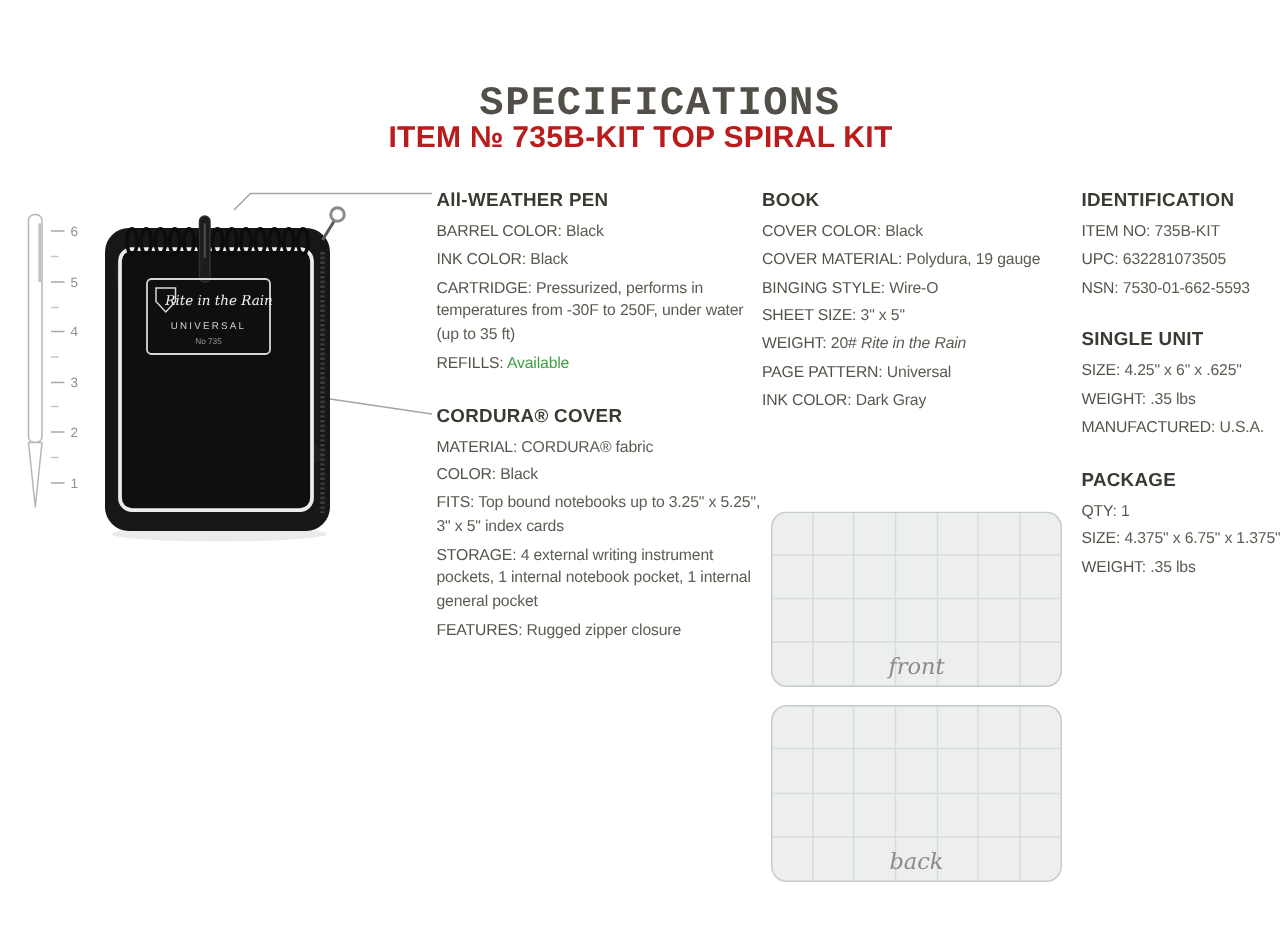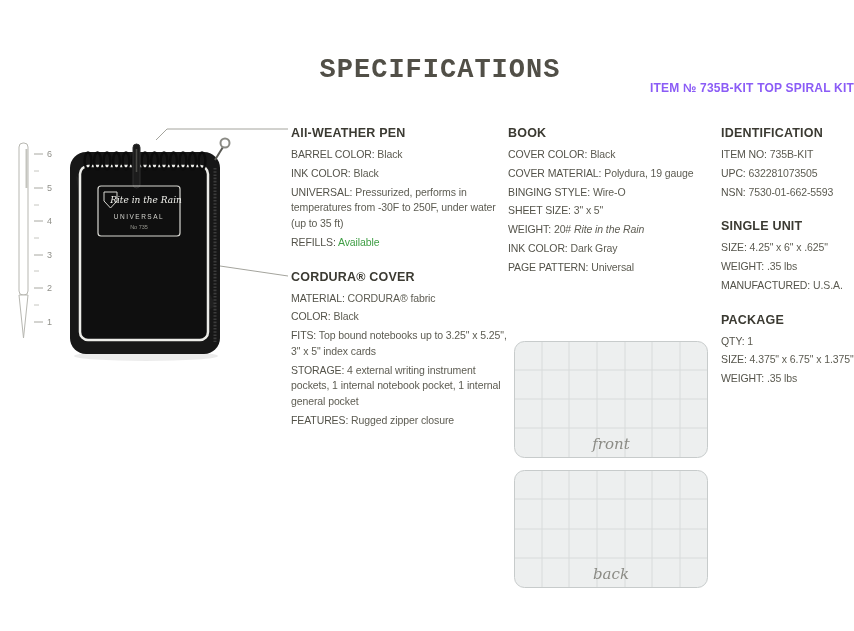--- a/index.html
+++ b/index.html
@@ -2,22 +2,22 @@
 <html><head>
 <meta charset="utf-8">
 <style>
   *{box-sizing:border-box}
   html,body{margin:0;padding:0}
   body{width:854px;height:631px;background:#ffffff;position:relative;overflow:hidden;
        font-family:"Liberation Sans",sans-serif;}
   .title{position:absolute;top:42px;left:0;width:100%;text-align:center;margin:13px;
          font-family:"Liberation Mono","DejaVu Sans Mono",monospace;
          font-size:27px;font-weight:700;letter-spacing:1px;color:#514f47}
-  .subtitle{position:absolute;top:81px;left:0;width:100%;text-align:right;margin:0;
-            font-size:12px;font-weight:700;letter-spacing:.2px;color:#8b5cf6}
+  .subtitle{position:absolute;top:81px;left:0;width:100%;text-align:center;margin:0;
+            font-size:20px;font-weight:700;letter-spacing:.2px;color:#b91c1c}
   .illustration{position:absolute;left:6px;top:116px}
   .col{position:absolute;top:124px}
   .col1{left:291px;width:216px}
   .col2{left:508px;width:198px}
   .col3{left:721px;width:136px}
   .section{margin:0 0 19px}
   .section h3{margin:2px 0 7px;font-size:12.5px;font-weight:700;color:#3b3a32;letter-spacing:.2px}
   .row{margin:0 0 3px;font-size:10.5px;line-height:1.5;color:#5d5c52;letter-spacing:-.1px}
   .row .lbl{color:#54534a}
   .val.green{color:#3f9e44}
@@ -110,21 +110,21 @@
         <text class="logo-sub2" x="133" y="113">No 735</text>
       </g>
     </g>
   </svg>
 
   <div class="col col1">
     <section class="section">
       <h3>All-WEATHER PEN</h3>
       <p class="row"><span class="lbl">BARREL COLOR:</span> <span class="val">Black</span></p>
       <p class="row"><span class="lbl">INK COLOR:</span> <span class="val">Black</span></p>
-      <p class="row"><span class="lbl">UNIVERSAL:</span> <span class="val">Pressurized, performs in temperatures from -30F to 250F, under water (up to 35 ft)</span></p>
+      <p class="row"><span class="lbl">CARTRIDGE:</span> <span class="val">Pressurized, performs in temperatures from -30F to 250F, under water (up to 35 ft)</span></p>
       <p class="row"><span class="lbl">REFILLS:</span> <span class="val green">Available</span></p>
     </section>
 
     <section class="section">
       <h3>CORDURA® COVER</h3>
       <p class="row"><span class="lbl">MATERIAL:</span> <span class="val">CORDURA® fabric</span></p>
       <p class="row"><span class="lbl">COLOR:</span> <span class="val">Black</span></p>
       <p class="row"><span class="lbl">FITS:</span> <span class="val">Top bound notebooks up to 3.25" x 5.25", 3" x 5" index cards</span></p>
       <p class="row"><span class="lbl">STORAGE:</span> <span class="val">4 external writing instrument pockets, 1 internal notebook pocket, 1 internal general pocket</span></p>
       <p class="row"><span class="lbl">FEATURES:</span> <span class="val">Rugged zipper closure</span></p>
@@ -132,22 +132,22 @@
   </div>
 
   <div class="col col2">
     <section class="section">
       <h3>BOOK</h3>
       <p class="row"><span class="lbl">COVER COLOR:</span> <span class="val">Black</span></p>
       <p class="row"><span class="lbl">COVER MATERIAL:</span> <span class="val">Polydura, 19 gauge</span></p>
       <p class="row"><span class="lbl">BINGING STYLE:</span> <span class="val">Wire-O</span></p>
       <p class="row"><span class="lbl">SHEET SIZE:</span> <span class="val">3" x 5"</span></p>
       <p class="row"><span class="lbl">WEIGHT:</span> <span class="val">20#</span> <span class="val ital">Rite in the Rain</span></p>
+      <p class="row"><span class="lbl">PAGE PATTERN:</span> <span class="val">Universal</span></p>
       <p class="row"><span class="lbl">INK COLOR:</span> <span class="val">Dark Gray</span></p>
-      <p class="row"><span class="lbl">PAGE PATTERN:</span> <span class="val">Universal</span></p>
     </section>
   </div>
 
   <div class="col col3">
     <section class="section">
       <h3>IDENTIFICATION</h3>
       <p class="row"><span class="lbl">ITEM NO:</span> <span class="val">735B-KIT</span></p>
       <p class="row"><span class="lbl">UPC:</span> <span class="val">632281073505</span></p>
       <p class="row"><span class="lbl">NSN:</span> <span class="val">7530-01-662-5593</span></p>
     </section>

